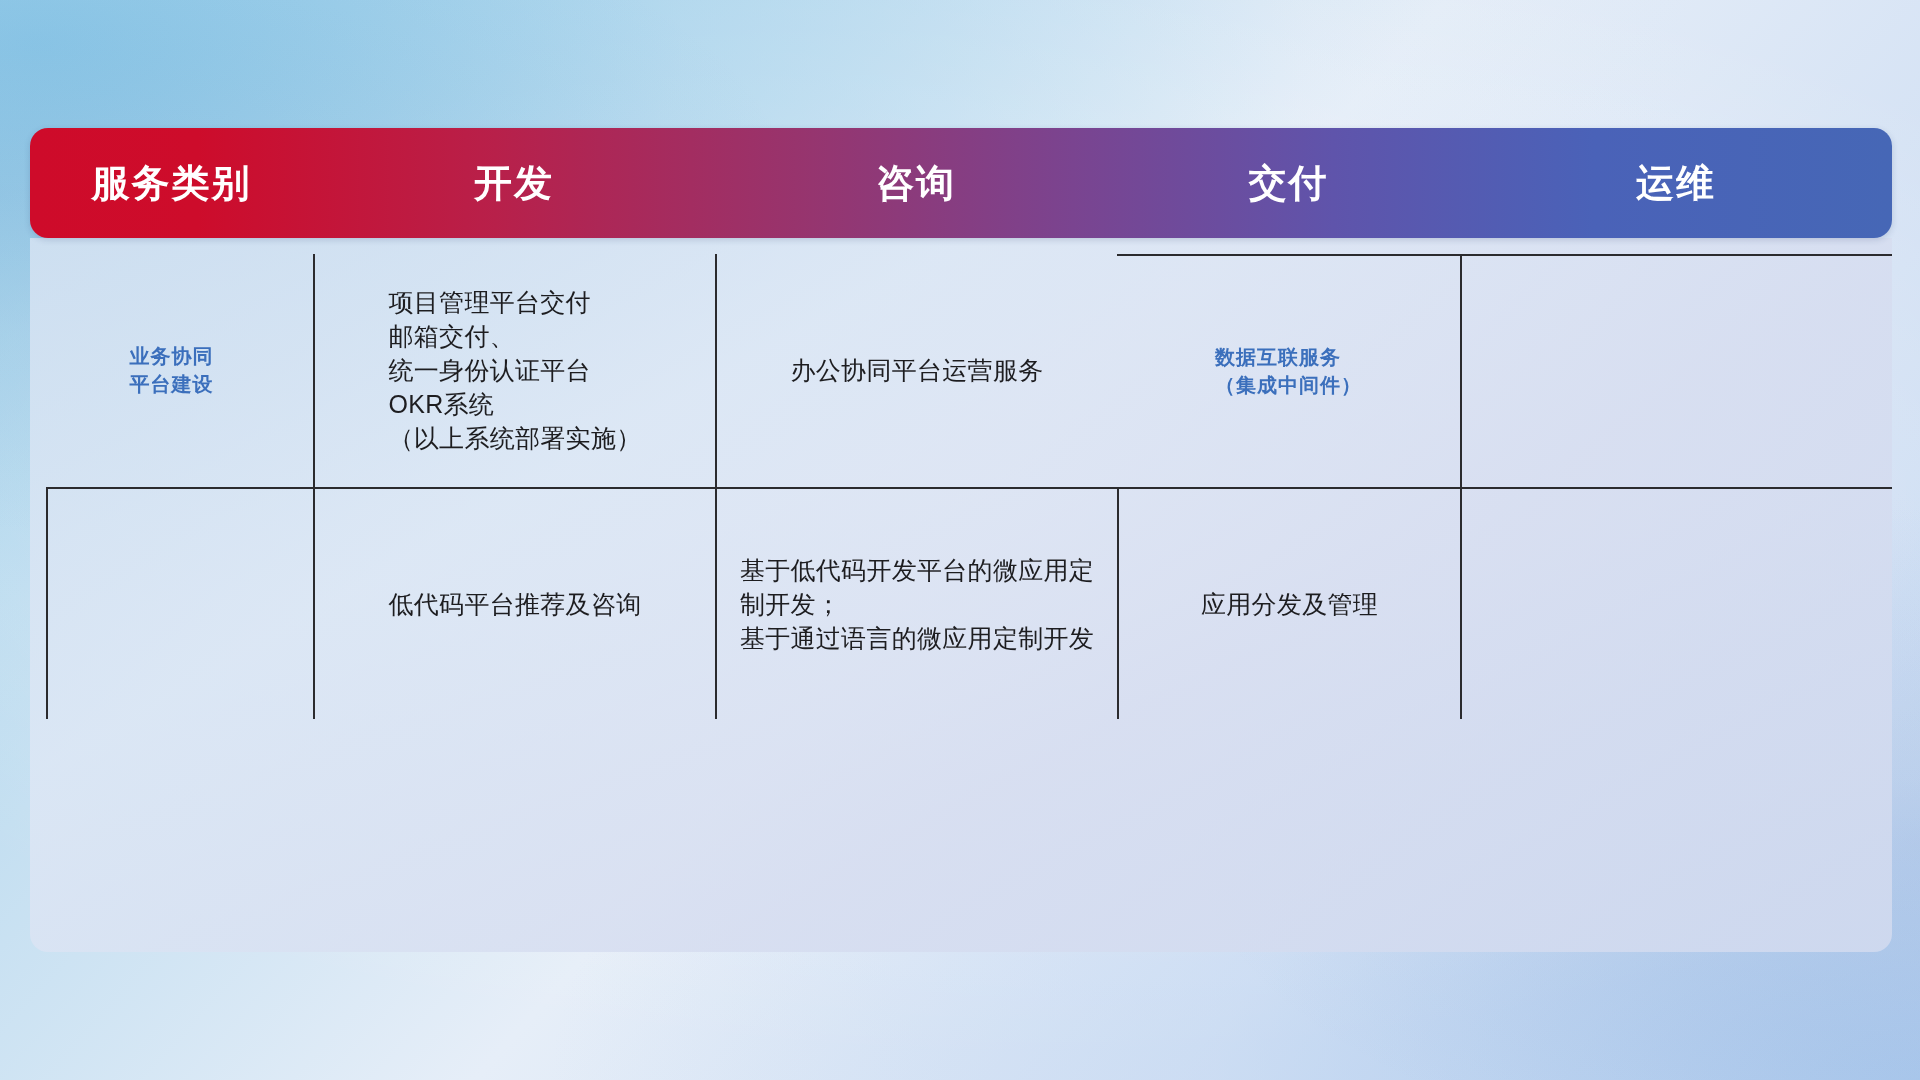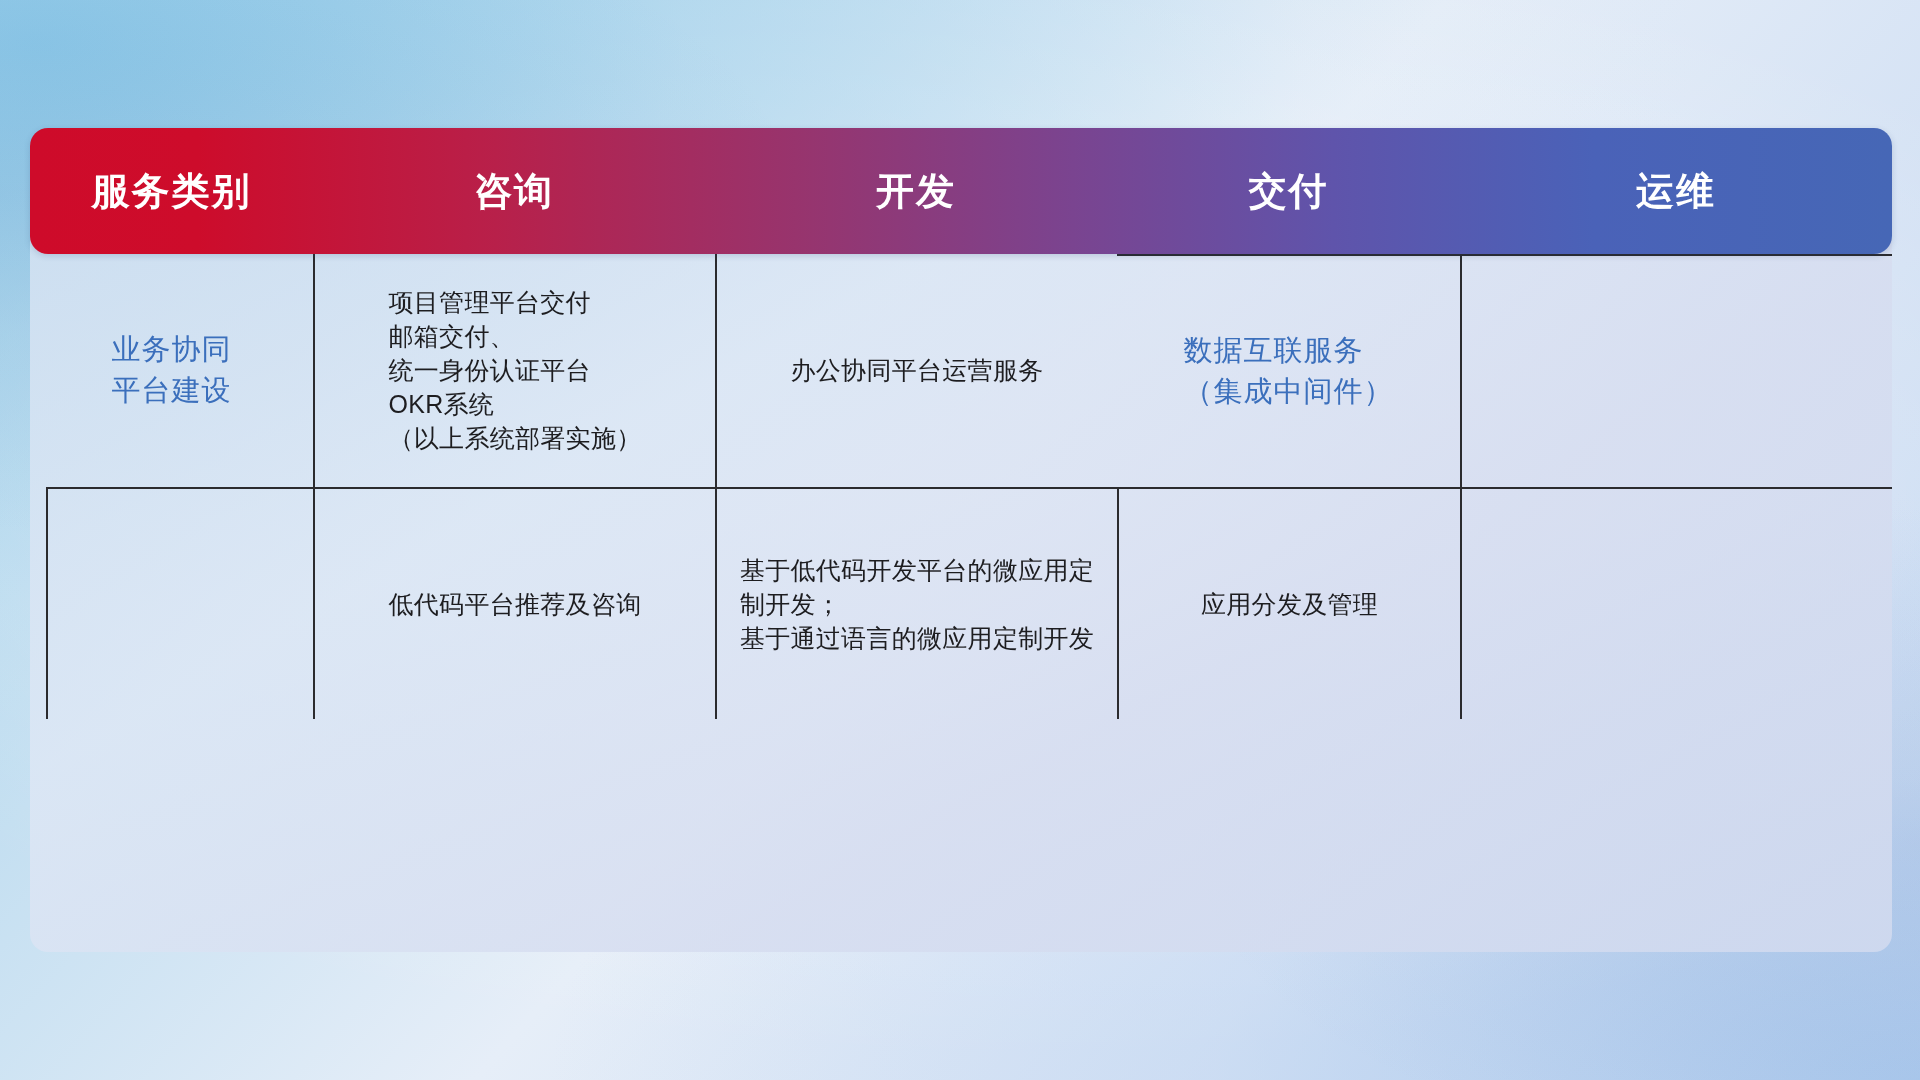--- a/index.html
+++ b/index.html
@@ -41,21 +41,21 @@
     position: absolute;
     left: 30px;
     top: 128px;
     width: 1862px;
     height: 824px;
   }
 
   
   #table-header {
     position: relative;
-    height: 126px;
+    height: 110px;
     border-radius: 18px;
     background: linear-gradient(90deg,
         #ce0b2a 0%,
         #cd0c2b 9%,
         #b8204a 25%,
         #96356f 42%,
         #7a4490 56%,
         #5f54ab 70%,
         #4a62b8 84%,
         #4667b6 100%);
@@ -105,22 +105,22 @@
     justify-content: center;
     padding: 6px 14px;
     box-sizing: border-box;
     font-size: 25px;
     line-height: 1.36;
     color: #1d1d20;
     letter-spacing: 0.3px;
     white-space: pre-line;
   }
   .cell.cat {
-    font-size: 29px;
-    font-weight: 400;
+    font-size: 20px;
+    font-weight: 700;
     color: #3b6fbc;
     letter-spacing: 1px;
     line-height: 1.42;
   }
   
   .cell.vsep {
     border-left: 2.5px solid #2b2b2e;
   }
   
   .cell.hsep {
@@ -158,19 +158,19 @@
 制开发；
 基于通过语言的微应用定制开发</div>
       <div class="cell vsep hsep">应用分发及管理</div>
       <div class="cell vsep hsep"></div>
 
     </div>
   </div>
 
   <div id="table-header">
     <div class="hcell" style="width:283px">服务类别</div>
+    <div class="hcell" style="width:402px">开发</div>
     <div class="hcell" style="width:402px">咨询</div>
-    <div class="hcell" style="width:402px">开发</div>
     <div class="hcell" style="width:343px">交付</div>
     <div class="hcell" style="width:432px">运维</div>
   </div>
 
 </div>
 
 </body></html>

